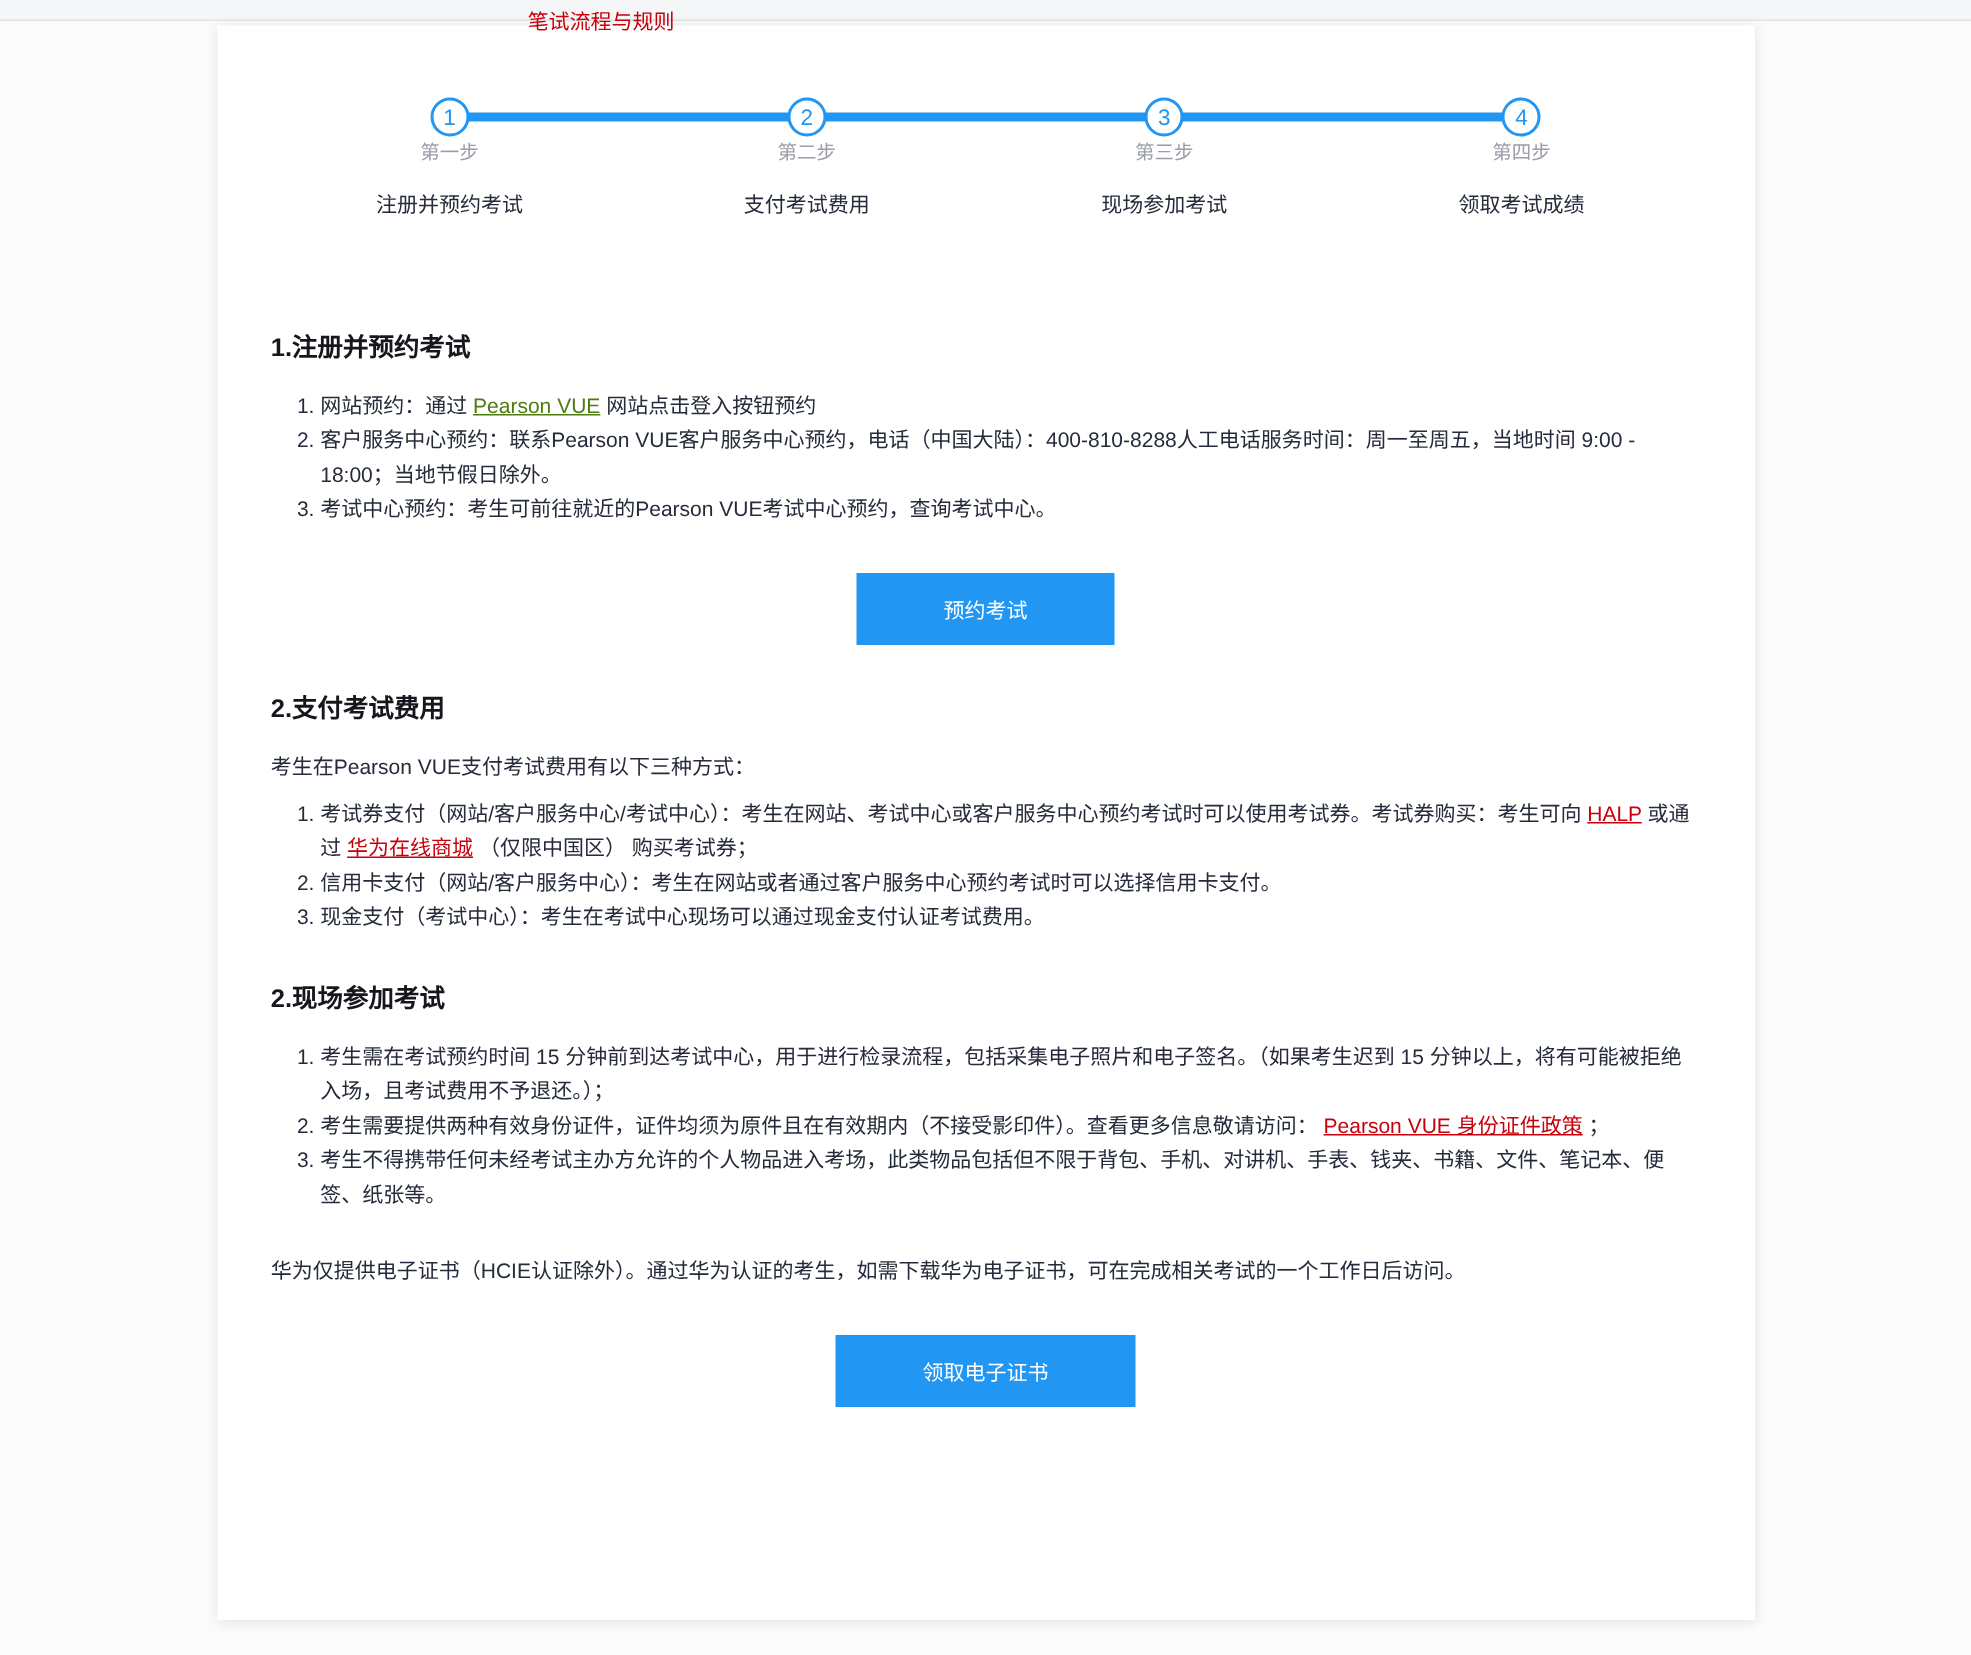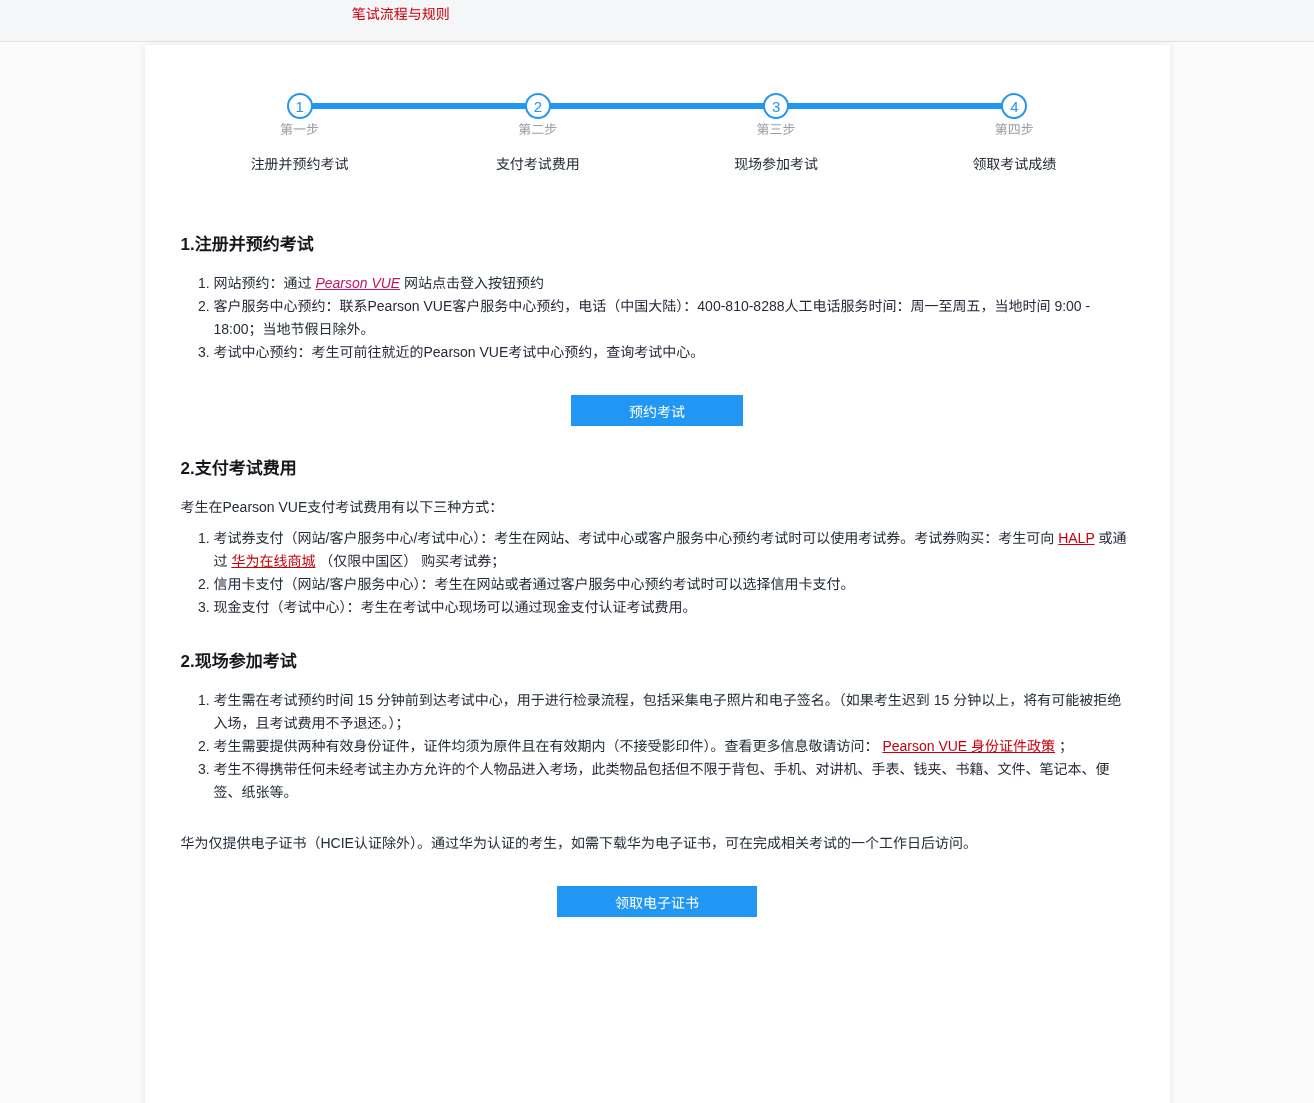--- a/index.html
+++ b/index.html
@@ -4,21 +4,21 @@
 <style>
   * { box-sizing: border-box; }
   html,body { margin:0; padding:0; }
   body {
     width:1314px; height:1103px;
     font-family:"Liberation Sans","DejaVu Sans",sans-serif;
     background:#fbfbfc; color:#252b3a; overflow:hidden;
   }
   
   .topbar {
-    height:42px; background:#f5f6f7; border-bottom:1px solid #e0e2e6;
+    height:14px; background:#f5f6f7; border-bottom:1px solid #e0e2e6;
   }
   .topbar-inner { width:1025px; margin:0 auto; display:flex; height:100%; }
   .tab {
     width:50%; text-align:center; line-height:29px; font-size:14px;
     color:#333; cursor:pointer;
   }
   .tab.active { color:#c7000b; }
 
   
   .card {
@@ -38,39 +38,39 @@
     width:26px; height:26px; border-radius:50%; background:#fff;
     border:2px solid #2196f3; color:#2196f3; font-size:15px;
     display:flex; align-items:center; justify-content:center;
     position:relative; z-index:1;
   }
   .step-sub { font-size:13px; color:#9b9ea8; }
   .step-label { margin-top:15px; font-size:14px; color:#252b3a; }
 
   
   section { margin-top:28px; }
-  section.first { margin-top:57px; }
+  section.first { margin-top:72px; }
   .section-title {
     font-size:17px; font-weight:bold; color:#15171c; margin:0 0 17px;
   }
   .intro { font-size:14px; line-height:23px; margin:0 0 8px; }
   ol.rules { margin:0; padding-left:33px; }
   ol.rules li { font-size:14px; line-height:23px; }
   .notes { padding-left:21px; }
   .note { font-size:14px; line-height:23px; margin:0; }
 
   .seg { white-space:pre-wrap; }
   a.seg { cursor:pointer; }
-  .blue-link { color:#be185d; text-decoration:underline;font-style:italic; }
+  .blue-link { color:#4d7c0f; text-decoration:underline; }
   .red-link  { color:#c7000b; text-decoration:underline; }
   .red-text  { color:#c7000b; }
 
   .btn-row { display:flex; justify-content:center; margin-top:31px; }
   .btn {
-    background:#2196f3; color:#fff; border:none; height:31px;
+    background:#2196f3; color:#fff; border:none; height:48px;
     font-size:14px; font-family:inherit; cursor:pointer; padding:0 6px;
   }
   .btn.book  { min-width:172px; }
   .btn.cert  { min-width:200px; }
 </style>
 </head>
 <body>
 
 <div class="topbar">
   <div class="topbar-inner">

